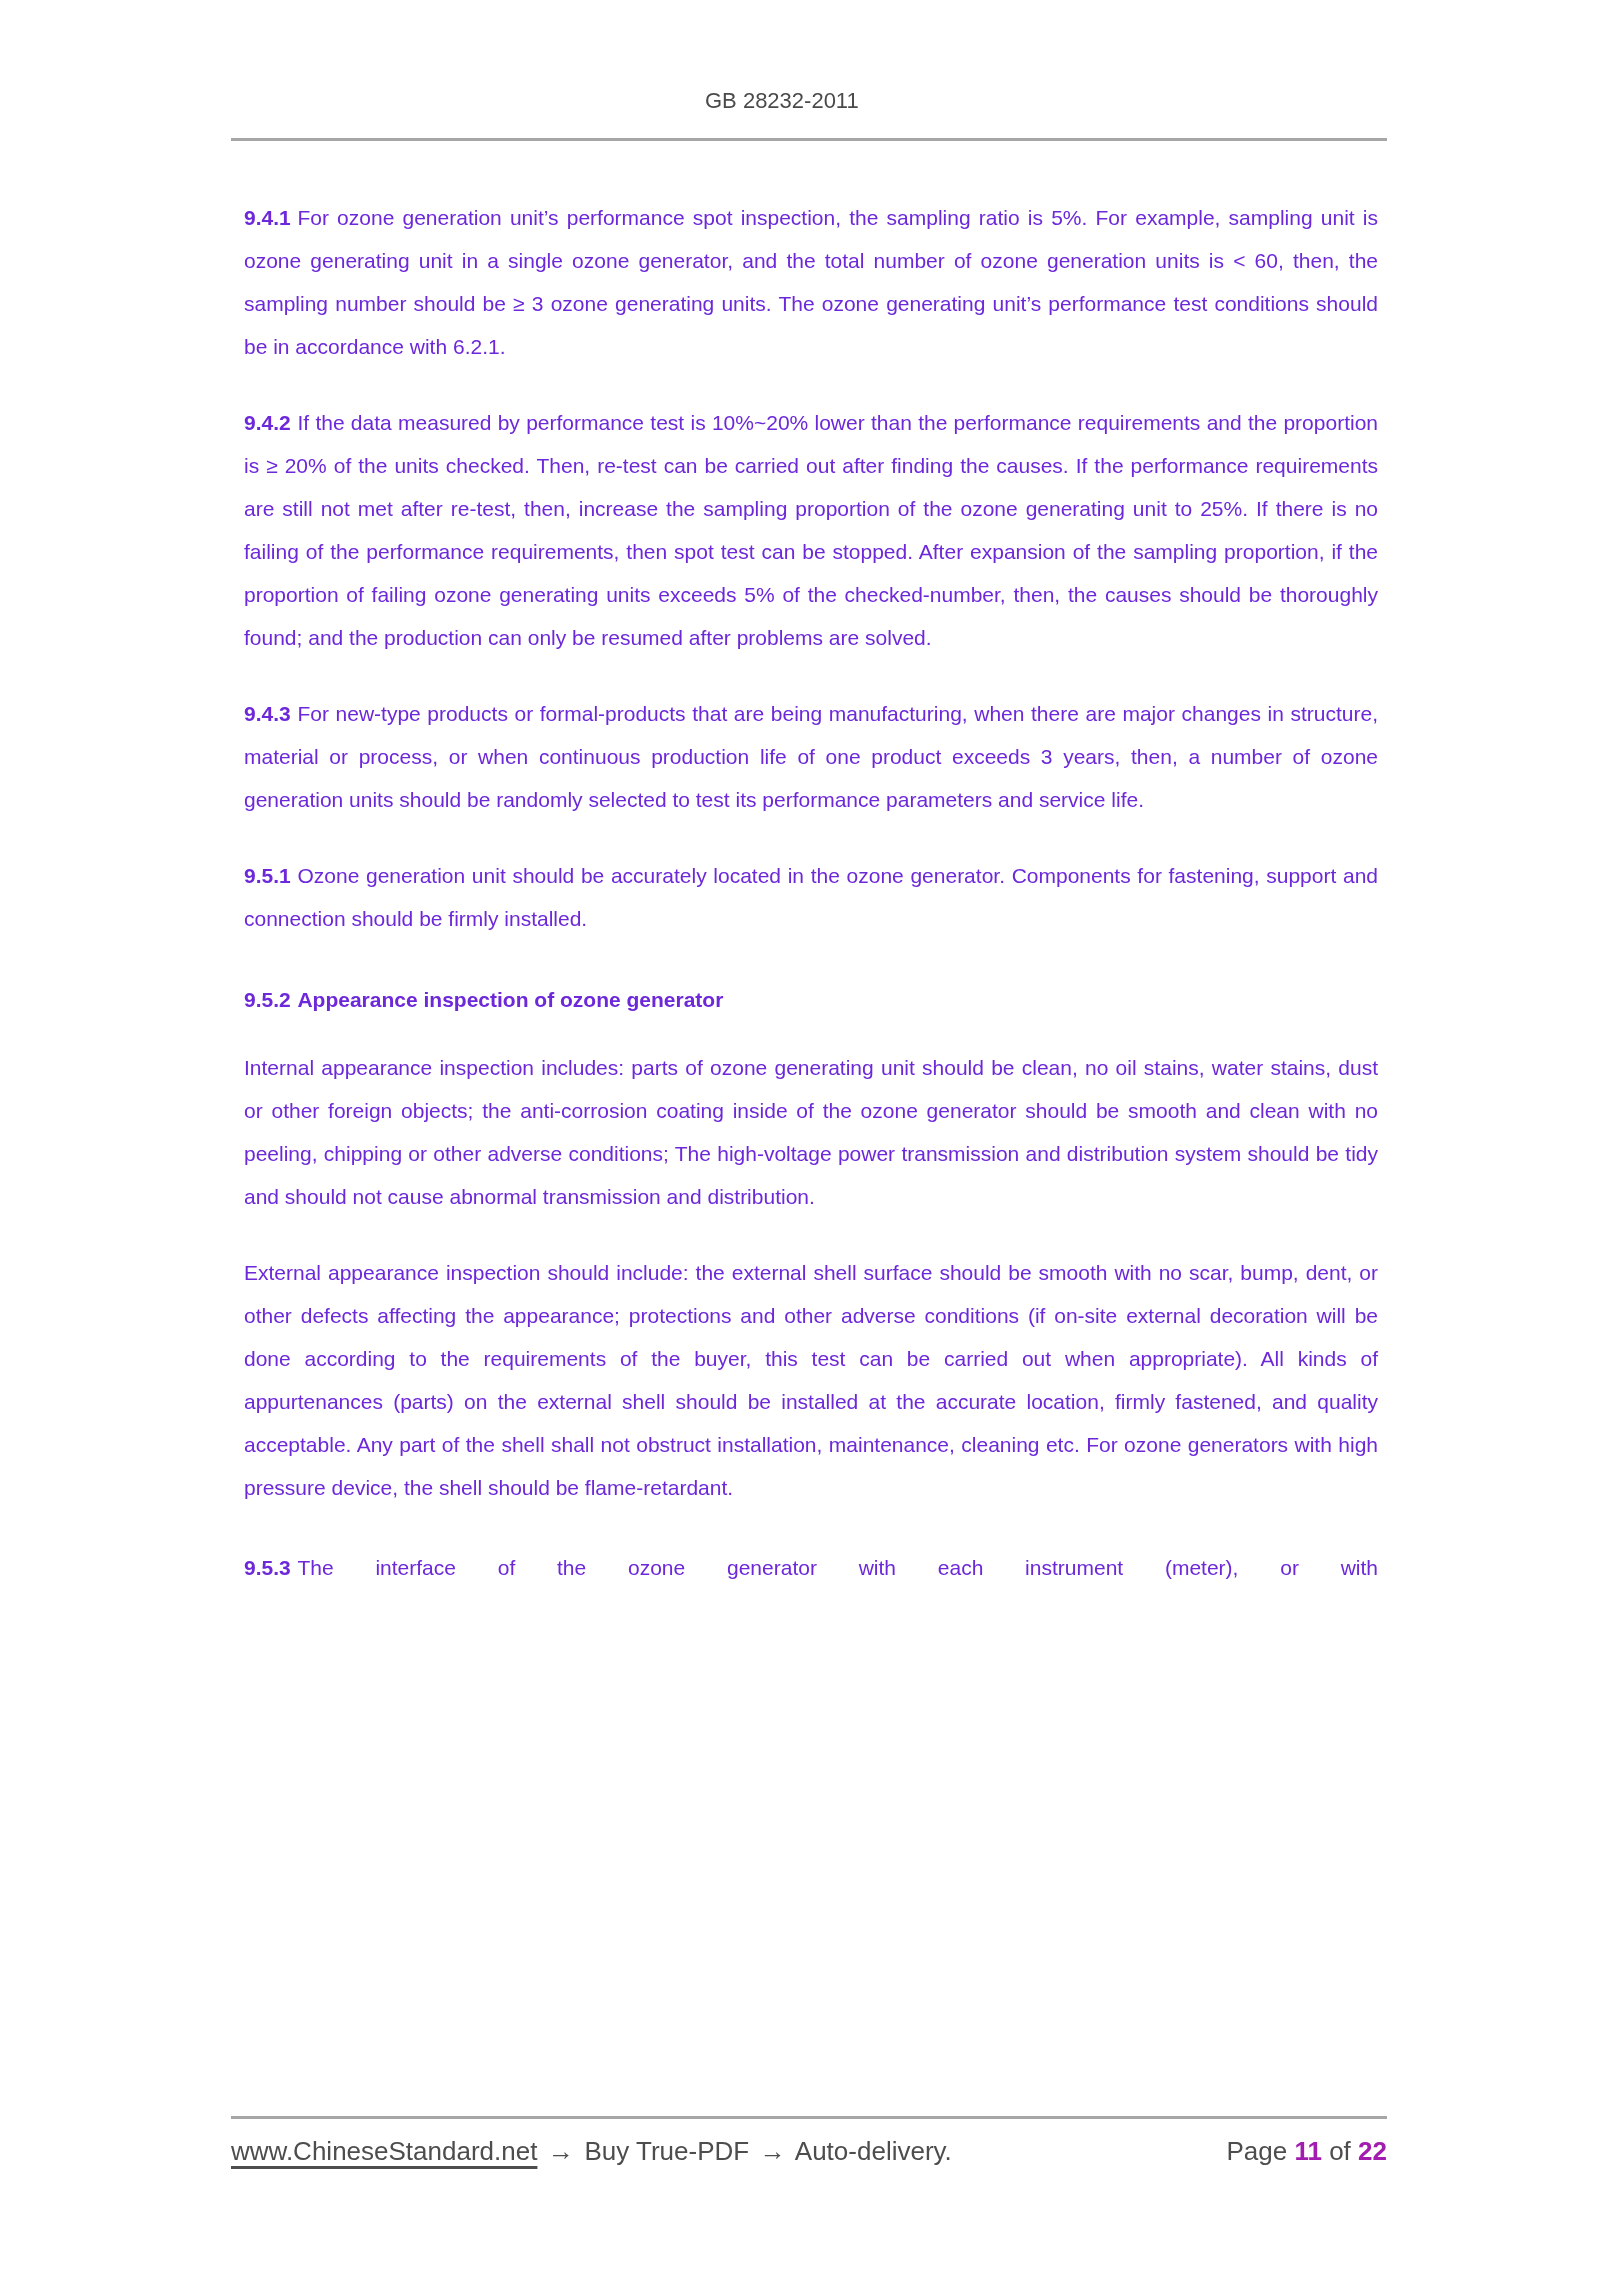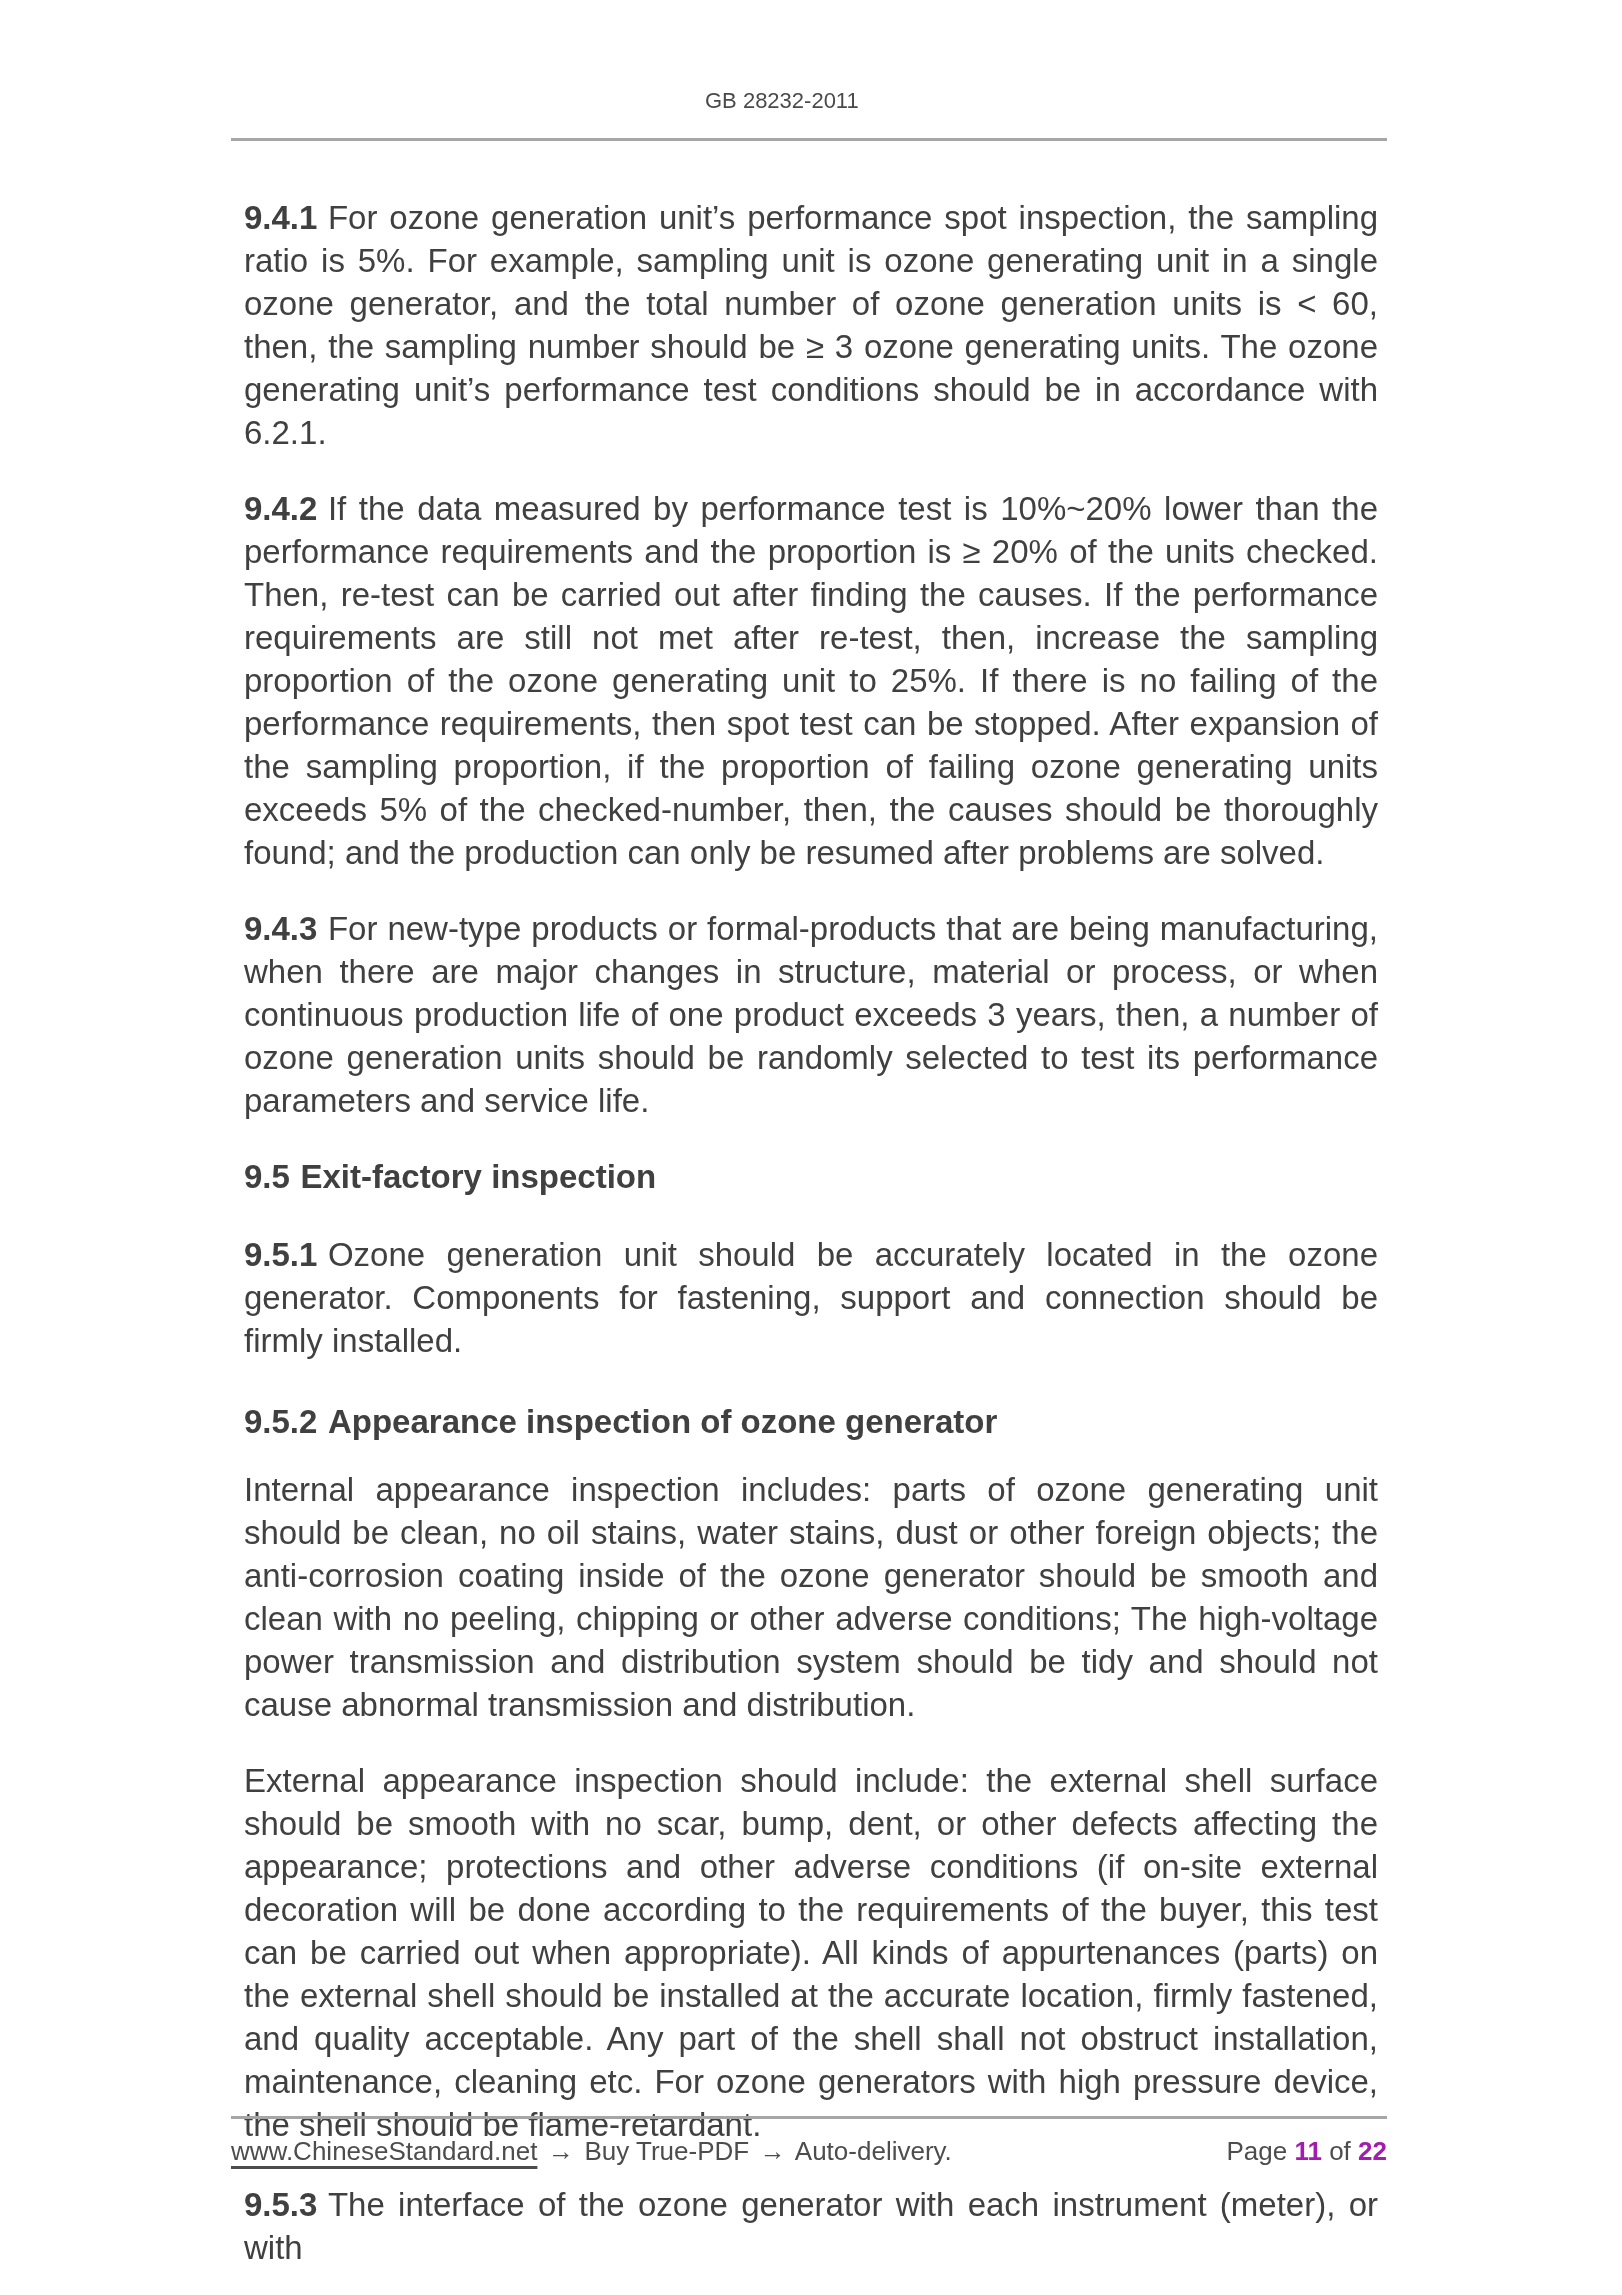--- a/index.html
+++ b/index.html
@@ -40,23 +40,23 @@
   }
   .rule.top { top: 138px; }
   .rule.bottom { top: 2116px; }
 
   
   .content {
     position: absolute;
     left: 244px;
     top: 196px;
     width: 1134px;
-    font-size: 33px;
+    font-size: 21px;
     line-height: 43px;
-    color: #404040;
+    color: #6d28d9;
   }
   .para, .heading {
     margin: 0;
     text-align: justify;
   }
   .heading { font-weight: bold; text-align: left; }
   .num { font-weight: bold; }
   .num:not(:empty) { margin-right: 0.32em; }
   .cont-line { text-align-last: justify; }
   .mb40 { margin-bottom: 33px; }
@@ -99,21 +99,20 @@
   <div class="rule top"></div>
 
   <div class="content">
 
     <p class="para mb40"><span class="num">9.4.1</span><span>For ozone generation unit’s performance spot inspection, the sampling ratio is 5%. For example, sampling unit is ozone generating unit in a single ozone generator, and the total number of ozone generation units is &lt; 60, then, the sampling number should be ≥ 3 ozone generating units. The ozone generating unit’s performance test conditions should be in accordance with 6.2.1.</span></p>
 
     <p class="para mb40"><span class="num">9.4.2</span><span>If the data measured by performance test is 10%~20% lower than the performance requirements and the proportion is ≥ 20% of the units checked. Then, re-test can be carried out after finding the causes. If the performance requirements are still not met after re-test, then, increase the sampling proportion of the ozone generating unit to 25%. If there is no failing of the performance requirements, then spot test can be stopped. After expansion of the sampling proportion, if the proportion of failing ozone generating units exceeds 5% of the checked-number, then, the causes should be thoroughly found; and the production can only be resumed after problems are solved.</span></p>
 
     <p class="para mb40"><span class="num">9.4.3</span><span>For new-type products or formal-products that are being manufacturing, when there are major changes in structure, material or process, or when continuous production life of one product exceeds 3 years, then, a number of ozone generation units should be randomly selected to test its performance parameters and service life.</span></p>
 
-    <p class="heading mb42"><span class="num">9.5</span><span>Exit-factory inspection</span></p>
 
     <p class="para mb45"><span class="num">9.5.1</span><span>Ozone generation unit should be accurately located in the ozone generator. Components for fastening, support and connection should be firmly installed.</span></p>
 
     <p class="heading mb30"><span class="num">9.5.2</span><span>Appearance inspection of ozone generator</span></p>
 
     <p class="para mb40"><span class="num"></span><span>Internal appearance inspection includes: parts of ozone generating unit should be clean, no oil stains, water stains, dust or other foreign objects; the anti-corrosion coating inside of the ozone generator should be smooth and clean with no peeling, chipping or other adverse conditions; The high-voltage power transmission and distribution system should be tidy and should not cause abnormal transmission and distribution.</span></p>
 
     <p class="para mb44"><span class="num"></span><span>External appearance inspection should include: the external shell surface should be smooth with no scar, bump, dent, or other defects affecting the appearance; protections and other adverse conditions (if on-site external decoration will be done according to the requirements of the buyer, this test can be carried out when appropriate). All kinds of appurtenances (parts) on the external shell should be installed at the accurate location, firmly fastened, and quality acceptable. Any part of the shell shall not obstruct installation, maintenance, cleaning etc. For ozone generators with high pressure device, the shell should be flame-retardant.</span></p>
 
     <p class="para cont-line"><span class="num">9.5.3</span><span>The interface of the ozone generator with each instrument (meter), or with</span></p>

